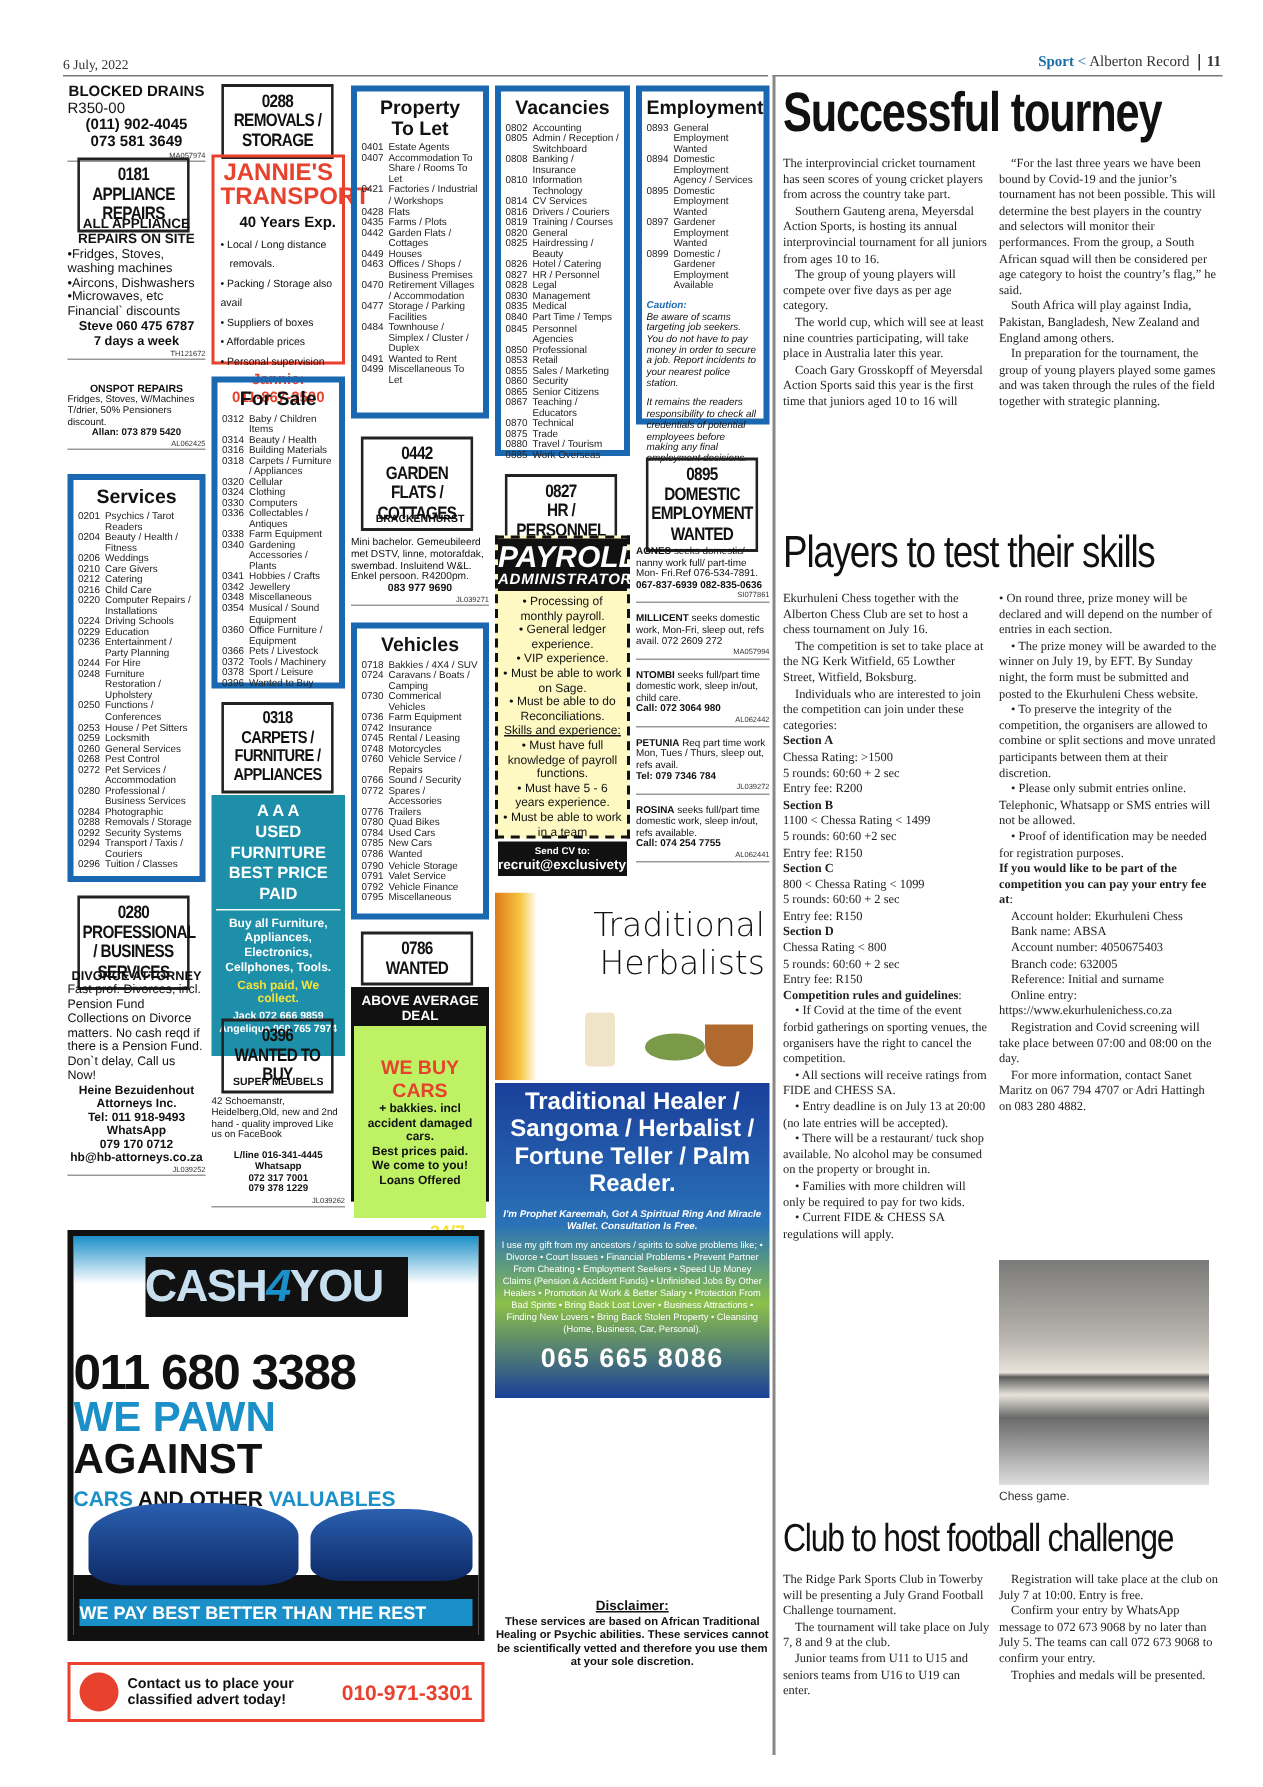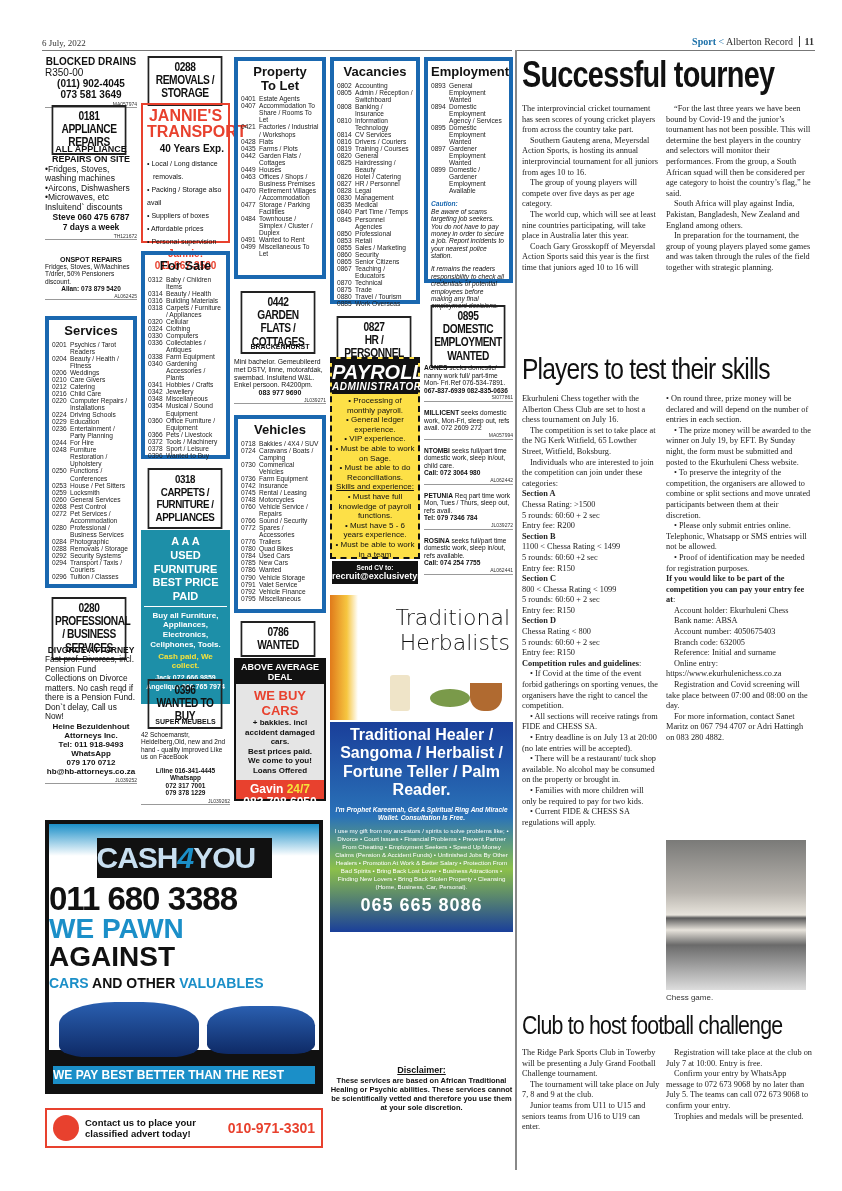--- a/index.html
+++ b/index.html
@@ -31,47 +31,47 @@
 .jannie{border:2px solid #e8412e;padding:3px 4px}
 .jannie .t{color:#e8412e;font-size:16px;font-weight:bold;text-align:center;line-height:1}
 .jannie .exp{font-size:10px;font-weight:bold;text-align:right;margin:3px 0}
 .jannie .li{font-size:7px;line-height:13px}
 .jannie .ph{color:#e8412e;font-weight:bold;text-align:center;font-size:10px;line-height:1.15}
 .aaa{background:#1d8fa8;color:#fff;text-align:center;padding:5px 3px;font-weight:bold}
 .aaa .h{font-size:11px;line-height:1.25;border-bottom:1px solid #fff;padding-bottom:2px;margin-bottom:4px}
 .aaa .s{font-size:8px;line-height:1.2}
 .aaa .y{color:#f6e23a;font-size:8px;margin:3px 0}
 .aaa .p{font-size:7px;line-height:1.3}
-.payroll{background:#fde047;border:2px dashed #111}
+.payroll{background:#fef9c3;border:2px dashed #111}
 .payroll .top{background:#111;color:#fff;text-align:center;font-style:italic;font-weight:bold;font-size:20px;line-height:1;padding:3px 0 2px}
 .payroll .top small{display:block;font-size:10px;letter-spacing:0.5px}
 .payroll .body{font-size:8px;line-height:1.2;text-align:center;padding:2px 3px}
 .payroll .foot{background:#111;color:#fff;text-align:center;font-weight:bold;font-size:9px;padding:3px 0}
 .payroll .foot small{display:block;font-size:6.5px}
 .cars{background:#e8412e;border:2px solid #111;color:#fff;text-align:center;font-weight:bold}
 .cars .h{background:#111;font-size:9px;padding:2px 0}
-.cars .w{background:#e5e5e5;color:#111;padding:4px 1px}
+.cars .w{background:#bef264;color:#111;padding:20px 1px}
 .cars .w .r{color:#e8412e;font-size:13px}
 .cars .w .l{font-size:8px;line-height:1.2}
 .cars .ph{font-size:12px;line-height:1.1;padding:3px 0}
 .cars .y{color:#f6e23a}
 .herb{left:330px;top:595px;width:183px;height:125px;background:#fff;overflow:hidden}
 .zig{position:absolute;left:0;top:0;width:28px;height:125px;background:linear-gradient(90deg,#e07a1a,#f6c640 60%,#fff)}
 .herb .t{position:absolute;left:34px;top:10px;font-family:"DejaVu Sans",sans-serif;font-size:22px;line-height:1.15;color:#111;text-align:right;width:146px;font-weight:300}
 .healer{left:330px;top:722px;width:183px;height:210px;background:linear-gradient(#1a3f9a,#2a72b8 45%,#8cc04a 70%,#1a3f9a);color:#fff;text-align:center;padding:4px}
 .healer .h{font-size:16px;font-weight:bold;line-height:1.15}
 .healer .i{font-size:6.5px;font-style:italic;font-weight:bold;margin-top:6px;line-height:1.25}
 .healer .l{font-size:6.2px;line-height:1.3;margin-top:5px}
 .healer .ph{font-size:18px;font-weight:bold;margin-top:4px;letter-spacing:1px}
 .disc{left:330px;top:1065px;width:183px;text-align:center;font-size:7.5px;font-weight:bold;line-height:1.2}
 .disc .h{text-decoration:underline;font-size:9px}
 .cash{left:45px;top:820px;width:278px;height:274px;background:linear-gradient(#1b8fc8,#fff 12%,#fff 85%,#111 85%,#111);border:4px solid #111;text-align:left}
 .cash .logo{margin:14px auto 0;width:175px;background:#111;color:#c8dff0;font-weight:bold;font-size:30px;line-height:40px;letter-spacing:-1px}
 .cash .logo span{color:#1b8fc8;font-style:italic}
-.cash .ph{font-size:33px;font-weight:bold;line-height:1;margin-top:4px;letter-spacing:-1px}
+.cash .ph{font-size:33px;font-weight:bold;line-height:1;margin-top:20px;letter-spacing:-1px}
 .cash .pawn{font-size:28px;font-weight:bold;color:#1b8fc8;line-height:1}
 .cash .ag{font-size:28px;font-weight:bold;line-height:1}
 .cash .cv{font-size:14px;font-weight:bold;margin-top:4px}
 .cash .cv span{color:#1b8fc8}
 .carimg{position:absolute;border-radius:40% 40% 20% 20%;background:linear-gradient(#2a5fb0,#0e2a66)}
 .cash .pay{position:absolute;left:4px;right:4px;bottom:6px;background:#1b8fc8;color:#fff;font-weight:bold;font-size:12px;padding:2px 0}
 .contact{left:45px;top:1108px;width:278px;height:40px;border:2px solid #e8412e;display:flex;align-items:center;padding:0 6px}
 .contact .ic{width:26px;height:26px;border-radius:50%;background:#e8412e;margin-right:6px}
 .contact .t{font-size:9.5px;font-weight:bold;line-height:1.2;flex:1}
 .contact .ph{color:#e8412e;font-weight:bold;font-size:14px}
@@ -108,21 +108,21 @@
 <div class="col1 boxhdr" style="top:105px;width:88px">
   <div>0181</div>
   <div>APPLIANCE REPAIRS</div>
 </div>
 <div class="col1" style="top:145px">
   <div class="b c" style="font-size:9px;line-height:1.1">ALL APPLIANCE REPAIRS ON SITE</div>
   <div style="font-size:8.5px;line-height:1.12">
     <div>•Fridges, Stoves, washing machines</div>
     <div>•Aircons, Dishwashers</div>
     <div>•Microwaves, etc</div>
-    <div>Insluitend` discounts</div>
+    <div>Financial` discounts</div>
   </div>
   <div class="b c" style="font-size:8.5px">Steve 060 475 6787</div>
   <div class="b c" style="font-size:8.5px">7 days a week</div>
   <div class="ref">TH121672</div>
 </div>
 <div class="col1" style="top:256px">
   <div class="b c" style="font-size:7px">ONSPOT REPAIRS</div>
   <div style="font-size:6.5px;line-height:1.15">Fridges, Stoves, W/Machines T/drier, 50% Pensioners discount.</div>
   <div class="b c" style="font-size:6.5px">Allan: 073 879 5420</div>
   <div class="ref">AL062425</div>

